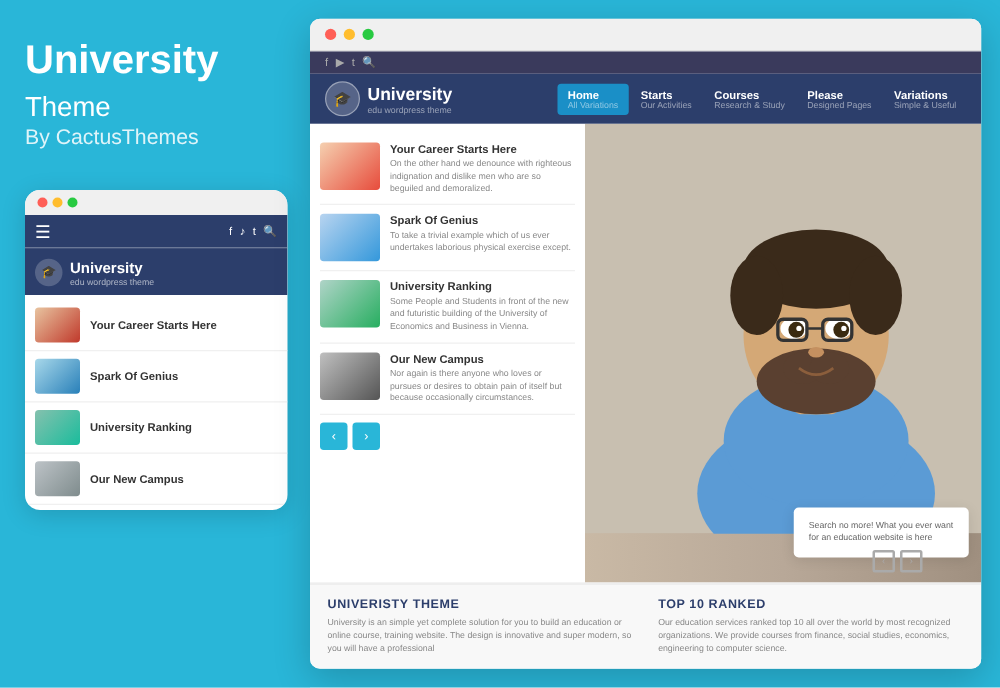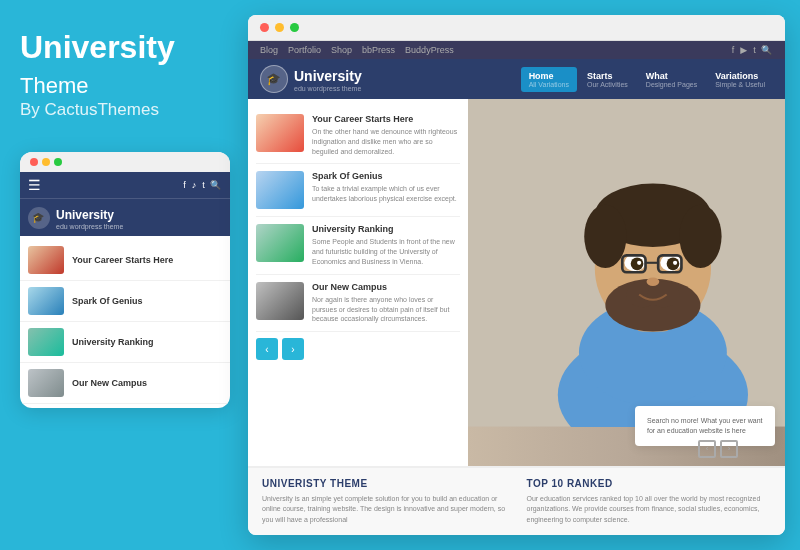--- a/index.html
+++ b/index.html
@@ -518,27 +518,20 @@
 <div class="browser-mockup">
   <div class="browser-chrome">
     <div class="browser-dot bd-red"></div>
     <div class="browser-dot bd-yellow"></div>
     <div class="browser-dot bd-green"></div>
   </div>
 
   <div class="browser-content">
 
     <div class="site-topbar">
-      <div class="site-topbar-links">
-        <span>Blog</span>
-        <span>Portfolio</span>
-        <span>Shop</span>
-        <span>bbPress</span>
-        <span>BuddyPress</span>
-      </div>
       <div class="site-topbar-socials">
         <span>f</span>
         <span>▶</span>
         <span>t</span>
         <span>🔍</span>
       </div>
     </div>
 
     <div class="site-header">
       <div class="site-logo">
@@ -551,21 +544,25 @@
       <nav class="site-nav">
         <div class="site-nav-item active">
           <span class="site-nav-label">Home</span>
           <span class="site-nav-sub">All Variations</span>
         </div>
         <div class="site-nav-item">
           <span class="site-nav-label">Starts</span>
           <span class="site-nav-sub">Our Activities</span>
         </div>
         <div class="site-nav-item">
-          <span class="site-nav-label">What</span>
+          <span class="site-nav-label">Courses</span>
+          <span class="site-nav-sub">Research &amp; Study</span>
+        </div>
+        <div class="site-nav-item">
+          <span class="site-nav-label">Please</span>
           <span class="site-nav-sub">Designed Pages</span>
         </div>
         <div class="site-nav-item">
           <span class="site-nav-label">Variations</span>
           <span class="site-nav-sub">Simple &amp; Useful</span>
         </div>
       </nav>
     </div>
 
     <div class="site-main">

